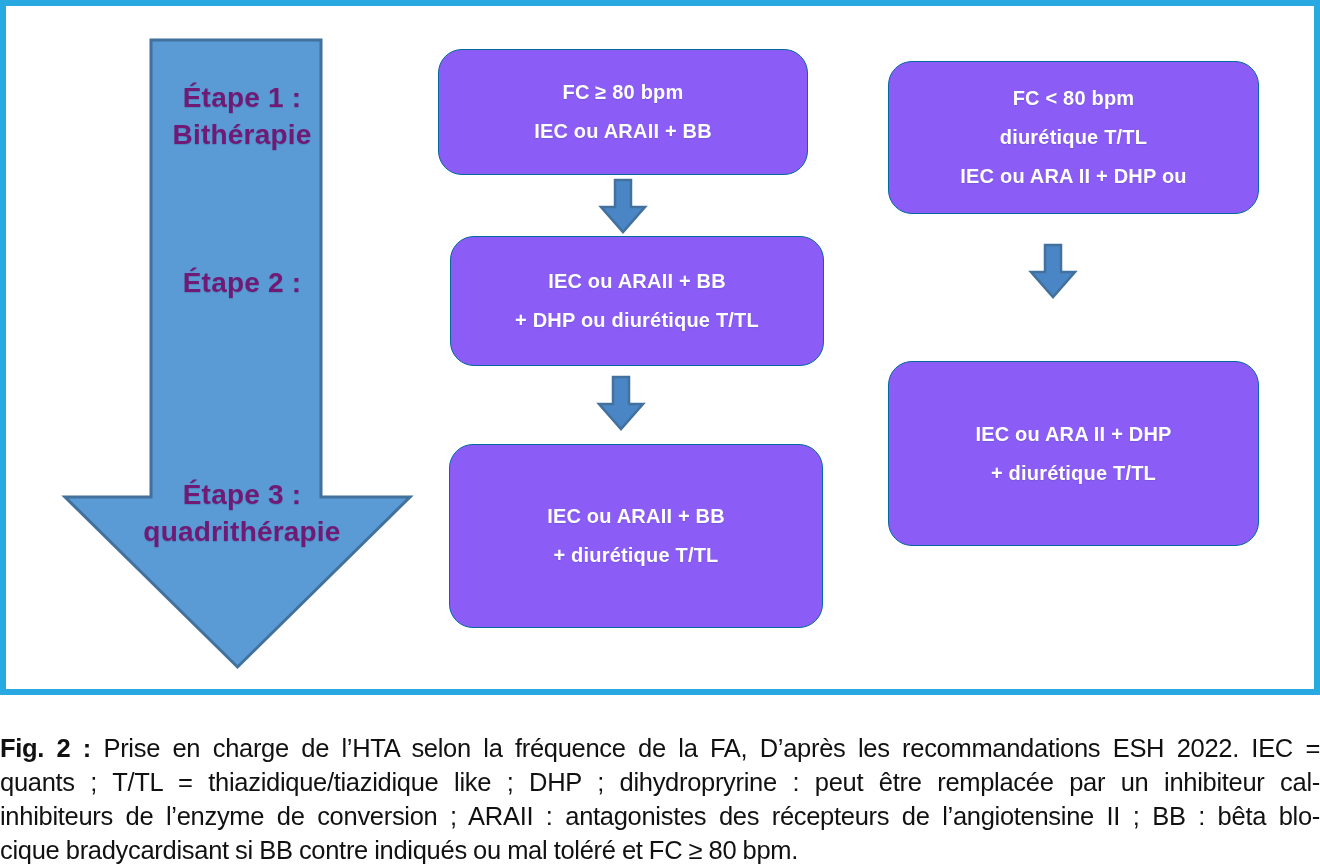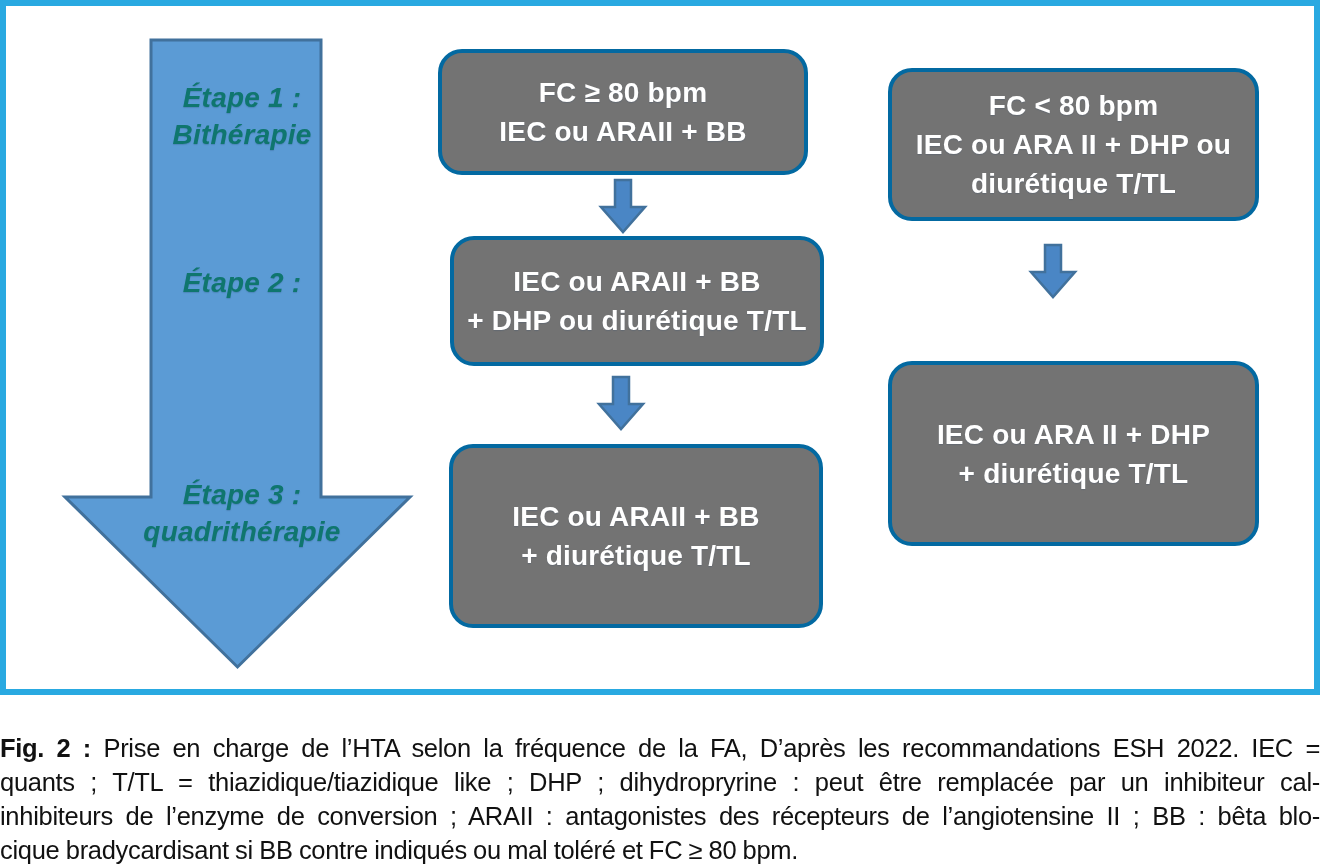--- a/index.html
+++ b/index.html
@@ -18,51 +18,50 @@
     background: #ffffff;
   }
 
   
   .big-arrow-svg { position: absolute; left: 0; top: 0; width: 420px; height: 695px; }
 
   .stage-label {
     position: absolute;
     width: 340px;
     text-align: center;
-    color: #0f766e;
+    color: #701a75;
     font-weight: bold;
     font-size: 28px;
     line-height: 37px;
     letter-spacing: 0.2px;
     text-shadow: 0 1px 1px rgba(40,70,110,0.25);
-    font-style: italic;
   }
   .stage-1 { left: 66px; top: 73px; }
   .stage-2 { left: 66px; top: 258px; }
   .stage-3 { left: 66px; top: 470px; }
 
   
   .fbox {
     position: absolute;
-    background: #737373;
-    border: 4px solid #0369a1;
+    background: #8b5cf6;
+    border: 1px solid #0369a1;
     border-radius: 24px;
     display: flex; align-items: center; justify-content: center;
     color: #ffffff;
     font-weight: bold;
-    font-size: 28px;
+    font-size: 20px;
     line-height: 39px;
     text-align: center;
     letter-spacing: 0.2px;
     text-shadow: 0 1px 1px rgba(40,70,110,0.2);
   }
   .box-m1 { left: 432px; top: 43px;  width: 370px; height: 126px; }
   .box-m2 { left: 444px; top: 230px; width: 374px; height: 130px; }
   .box-m3 { left: 443px; top: 438px; width: 374px; height: 184px; }
-  .box-r1 { left: 882px; top: 62px;  width: 371px; height: 153px; }
+  .box-r1 { left: 882px; top: 55px;  width: 371px; height: 153px; }
   .box-r2 { left: 882px; top: 315px; width: 371px; height: 185px; margin-top: 40px; }
 
   .conn-arrow { position: absolute; width: 50px; height: 56px; }
   .arrow-m1 { left: 592px;  top: 172px; }
   .arrow-m2 { left: 590px;  top: 369px; }
   .arrow-r1 { left: 1022px; top: 237px; }
 
   
   .caption {
     position: absolute; left: 0px; top: 731px; width: 1320px;
@@ -124,22 +123,22 @@
     <div class="fbox box-m3">
       <div>
         <div>IEC ou ARAII + BB</div>
         <div>+ diurétique T/TL</div>
       </div>
     </div>
 
     <div class="fbox box-r1">
       <div>
         <div>FC &lt; 80 bpm</div>
+        <div>diurétique T/TL</div>
         <div>IEC ou ARA II + DHP ou</div>
-        <div>diurétique T/TL</div>
       </div>
     </div>
 
     <svg class="conn-arrow arrow-r1" viewBox="0 0 50 56" xmlns="http://www.w3.org/2000/svg">
       <polygon points="17,2 33,2 33,29 47,29 25,54 3,29 17,29" fill="#4A86C5" stroke="#41719C" stroke-width="2.5" stroke-linejoin="miter"></polygon>
     </svg>
 
     <div class="fbox box-r2">
       <div>
         <div>IEC ou ARA II + DHP</div>

